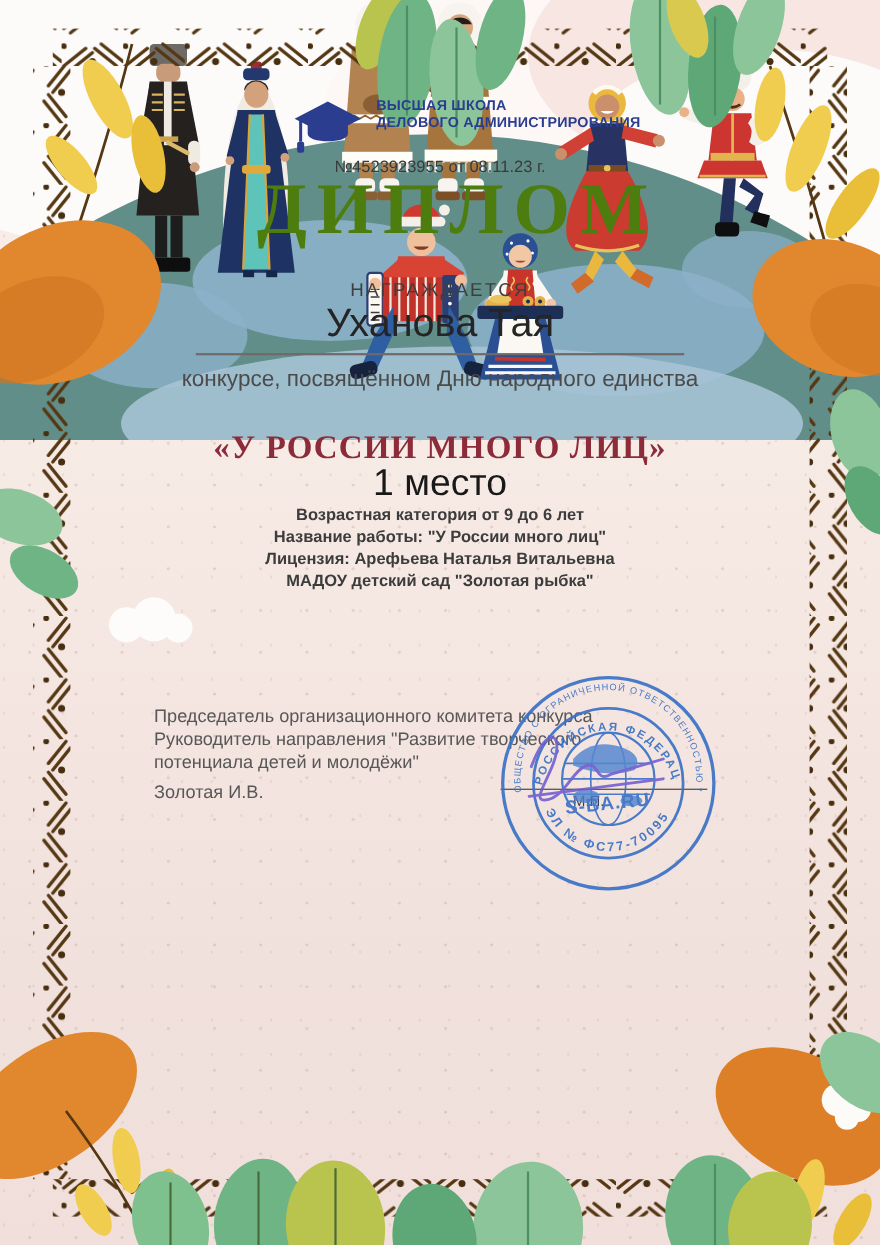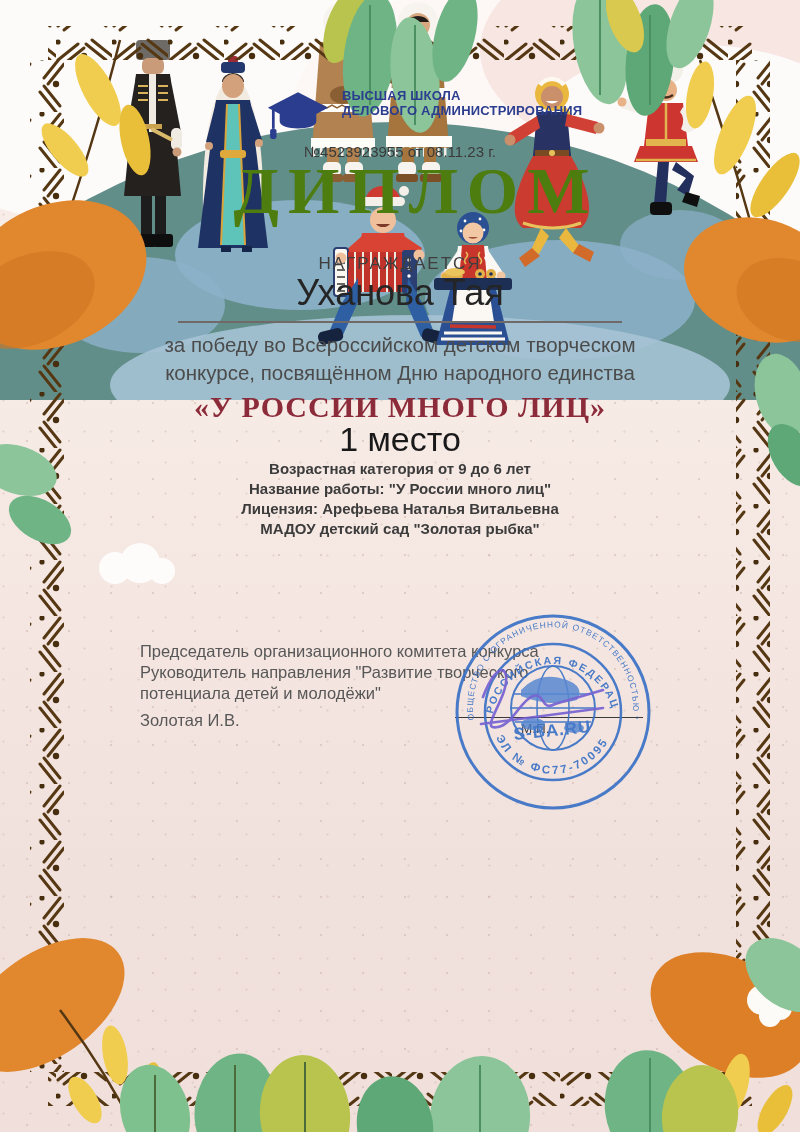--- a/index.html
+++ b/index.html
@@ -344,21 +344,20 @@
     <div class="logo-name">ДЕЛОВОГО АДМИНИСТРИРОВАНИЯ</div>
   </div>
 </div>
 
 <div class="abs ctr content doc-number">№4523923955 от 08.11.23 г.</div>
 <div class="abs ctr content title">ДИПЛОМ</div>
 <div class="abs ctr content awarded">НАГРАЖДАЕТСЯ</div>
 <div class="abs ctr content recipient">Уханова Тая</div>
 <div class="abs content rule"></div>
 <div class="abs ctr content reason">
-  <div>за победу во Всероссийском детском творческом</div>
   <div>конкурсе, посвящённом Дню народного единства</div>
 </div>
 <div class="abs ctr content contest">«У РОССИИ МНОГО ЛИЦ»</div>
 <div class="abs ctr content place">1 место</div>
 <div class="abs ctr content details">
   <div>Возрастная категория от 9 до 6 лет</div>
   <div>Название работы: "У России много лиц"</div>
   <div>Лицензия: Арефьева Наталья Витальевна</div>
   <div>МАДОУ детский сад "Золотая рыбка"</div>
 </div>

